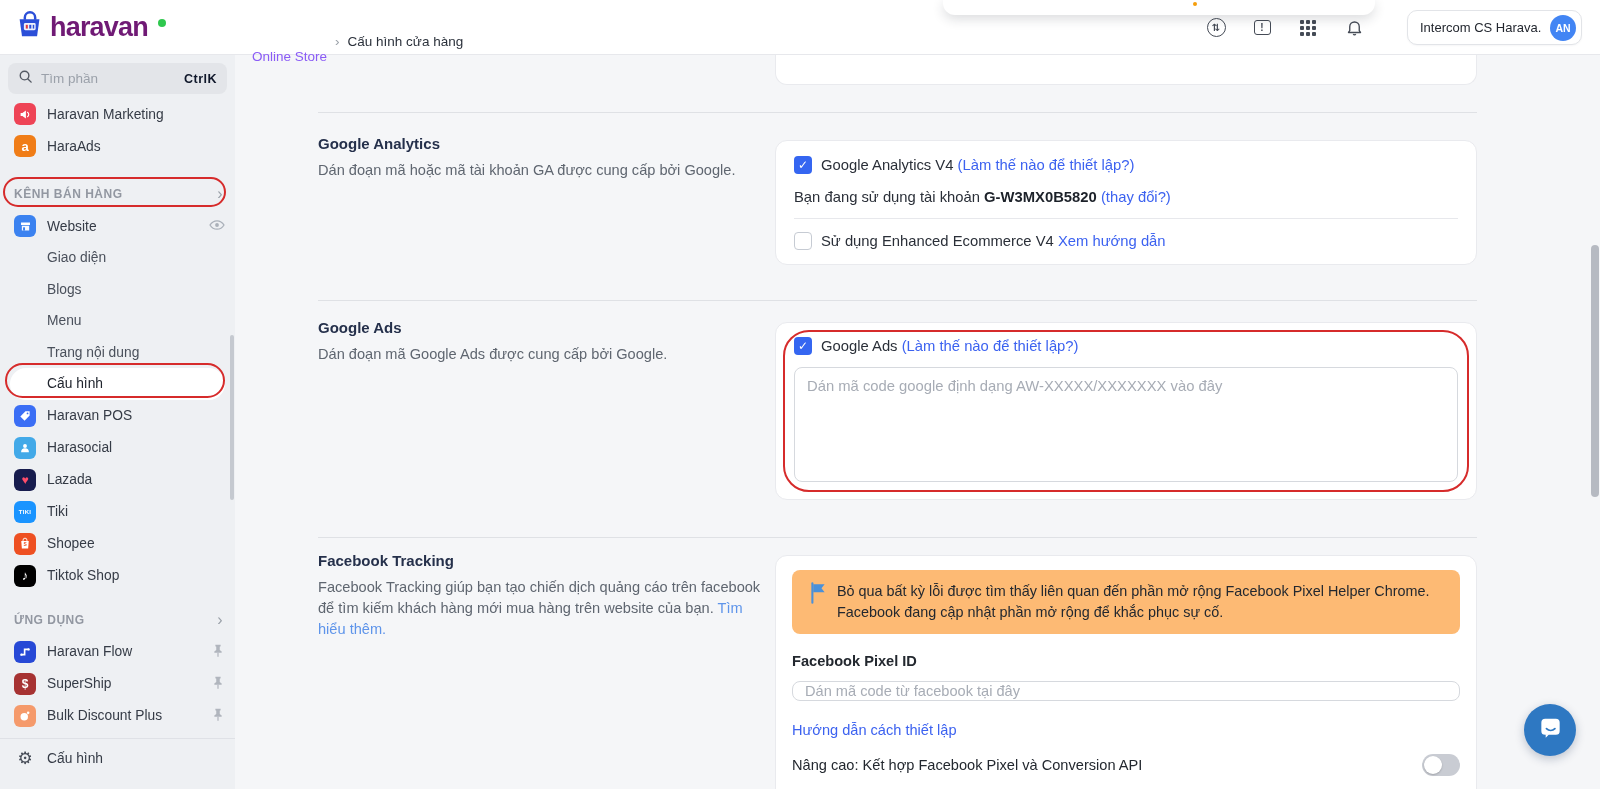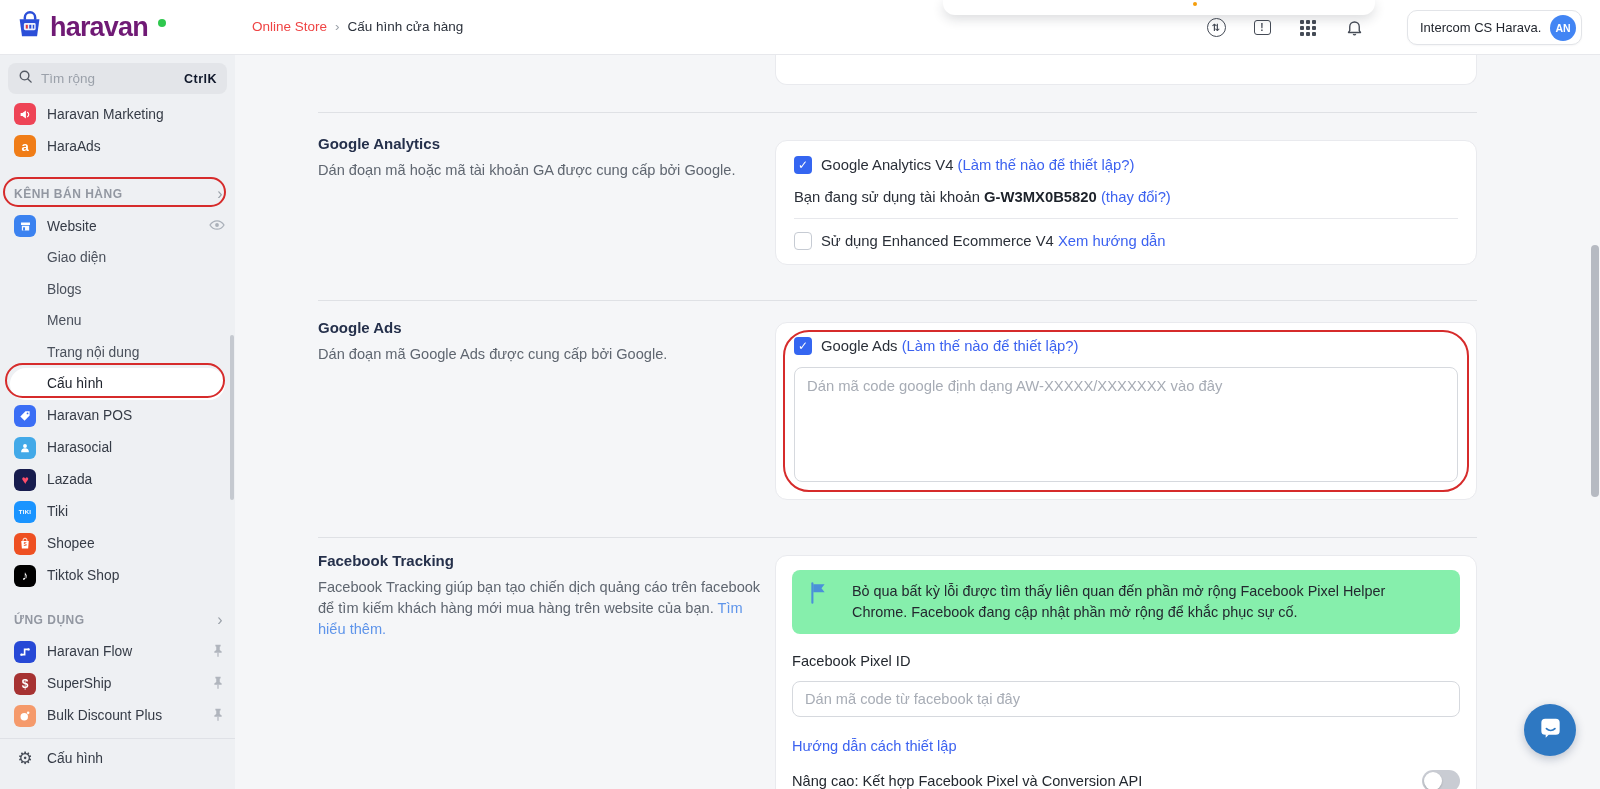--- a/index.html
+++ b/index.html
@@ -6,21 +6,21 @@
   html,body { width:1600px; height:789px; overflow:hidden; }
   body { font-family:"Liberation Sans","DejaVu Sans",sans-serif; color:#2b313b; }
   #app { position:relative; width:1600px; height:789px; background:#f5f6f8; overflow:hidden; }
 
   
   .header { position:absolute; top:0; left:0; width:1600px; height:55px; background:#fff; border-bottom:1px solid #e7e8ec; z-index:20; }
   .logo { position:absolute; left:14px; top:10px; display:flex; align-items:center; gap:4px; }
   .logo-word { font-size:27px; font-weight:700; color:#701a75; letter-spacing:-0.8px; }
   .logo-dot { width:8px; height:8px; border-radius:50%; background:#2fc84e; margin:-8px 0 0 6px; }
   .breadcrumb { position:absolute; left:252px; top:19px; font-size:13.5px; display:flex; gap:8px; align-items:center; }
-  .bc-parent { color:#ef4444; }
+  .bc-parent { color:#8b5cf6;margin-top:30px; }
   .bc-sep { color:#9aa0a8; }
   .bc-current { color:#2b313b; }
   .header-icons { position:absolute; right:235px; top:0; height:55px; display:flex; align-items:center; gap:24px; }
   .hicon { display:flex; align-items:center; justify-content:center; width:22px; height:22px; cursor:pointer; color:#454b56; }
   .sync-circle { width:19px; height:19px; border:1.6px solid #454b56; border-radius:50%; display:flex; align-items:center; justify-content:center; font-size:10px; font-weight:700; color:#454b56; }
   .feedback-box { width:17px; height:15px; border:1.7px solid #454b56; border-radius:3px; display:flex; align-items:center; justify-content:center; font-size:10px; font-weight:700; color:#454b56; }
   .grid9 { display:grid; grid-template-columns:repeat(3,4px); grid-template-rows:repeat(3,4px); gap:2px; }
   .grid9 i { background:#454b56; border-radius:1px; }
   .account-chip { position:absolute; right:18px; top:10px; width:175px; height:35px; background:#fff; border:1px solid #e2e4e8; border-radius:10px; display:flex; align-items:center; padding:0 5px 0 12px; gap:8px; cursor:pointer; box-shadow:0 1px 2px rgba(20,25,40,.04); }
   .account-label { flex:1; font-size:13px; color:#23272f; white-space:nowrap; overflow:hidden; }
@@ -66,24 +66,24 @@
   .checkbox.checked { background:#3566f1; color:#fff; font-size:12px; font-weight:700; display:flex; align-items:center; justify-content:center; }
   .checkbox.unchecked { background:#fff; border:1.5px solid #c6cbd3; }
   a.link { color:#3c62f0; text-decoration:none; cursor:pointer; }
   a.link-light { color:#5e94ea; text-decoration:none; cursor:pointer; }
   .account-row { margin-top:15px; font-size:14.8px; color:#2a2f38; }
   .account-code { font-weight:700; color:#1c2129; }
   .inner-divider { height:1px; background:#e7e8ec; margin:13px 0; }
   .gads-annotation { position:absolute; left:7px; top:7px; right:7px; bottom:7px; border:2px solid #d62b2b; border-radius:26px; pointer-events:none; }
   .code-textarea { margin-top:12px; width:100%; height:115px; border:1px solid #d6d9de; border-radius:8px; resize:none; padding:10px 12px; font-size:14.8px; font-family:"Liberation Sans","DejaVu Sans",sans-serif; color:#2a2f38; outline:none; }
   .code-textarea::placeholder { color:#a7acb5; }
-  .banner { background:#86efac; border-radius:8px; padding:11px 16px; display:flex; gap:23px; align-items:flex-start; }
+  .banner { background:#fdba74; border-radius:8px; padding:11px 16px; display:flex; gap:8px; align-items:flex-start; }
   .banner-text { font-size:14.4px; line-height:21px; color:#23282f; }
-  .fb-label { margin-top:19px; font-size:14.6px; color:#23282f; }
-  .pixel-input { margin-top:12px; width:100%; height:36px; border:1px solid #d6d9de; border-radius:8px; padding:0 12px; font-size:14.6px; font-family:"Liberation Sans","DejaVu Sans",sans-serif; color:#2a2f38; outline:none; }
+  .fb-label { margin-top:19px; font-size:14.6px; color:#23282f;font-weight:bold; }
+  .pixel-input { margin-top:12px; width:100%; height:20px; border:1px solid #d6d9de; border-radius:8px; padding:0 12px; font-size:14.6px; font-family:"Liberation Sans","DejaVu Sans",sans-serif; color:#2a2f38; outline:none; }
   .pixel-input::placeholder { color:#a7acb5; }
   .fb-guide { margin-top:21px; font-size:14.6px; }
   .advanced-row { margin-top:16px; display:flex; align-items:center; justify-content:space-between; font-size:14.6px; color:#23282f; }
   .toggle { width:38px; height:22px; border-radius:11px; background:#c9ccd3; position:relative; cursor:pointer; flex:0 0 auto; }
   .toggle .knob { position:absolute; left:2px; top:2px; width:18px; height:18px; border-radius:50%; background:#fff; box-shadow:0 1px 2px rgba(0,0,0,.2); }
 
   .main-scrollbar { position:absolute; right:1px; top:245px; width:8px; height:252px; background:#b6bac2; border-radius:4px; z-index:25; }
   .chat-fab { position:absolute; left:1524px; top:704px; width:52px; height:52px; border-radius:50%; background:#2e78c2; display:flex; align-items:center; justify-content:center; box-shadow:0 3px 10px rgba(20,40,80,.25); cursor:pointer; z-index:25; }
 </style>
 </head>
@@ -149,21 +149,21 @@
   </div>
 
   <div class="sidebar">
     <div class="search-box">
       <span>
         <svg width="15" height="15" viewBox="0 0 16 16">
             <circle cx="7" cy="7" r="4.6" fill="none" stroke="#545a64" stroke-width="1.5"></circle>
             <line x1="10.6" y1="10.6" x2="14" y2="14" stroke="#545a64" stroke-width="1.5" stroke-linecap="round"></line>
           </svg>
       </span>
-      <span class="search-ph">Tìm rộng</span>
+      <span class="search-ph">Tìm phần</span>
       <span class="search-kbd">CtrlK</span>
     </div>
 
     <div class="nav-item">
       <span class="app-icon" style="background:#ee4456">
         <svg width="13" height="13" viewBox="0 0 16 16">
             <path d="M2 6.3v3.4h2.2L8.5 13V3L4.2 6.3z" fill="#fff"></path>
             <path d="M10.5 5.3a3.2 3.2 0 0 1 0 5.4" stroke="#fff" fill="none" stroke-width="1.4" stroke-linecap="round"></path>
           </svg>
       </span>

